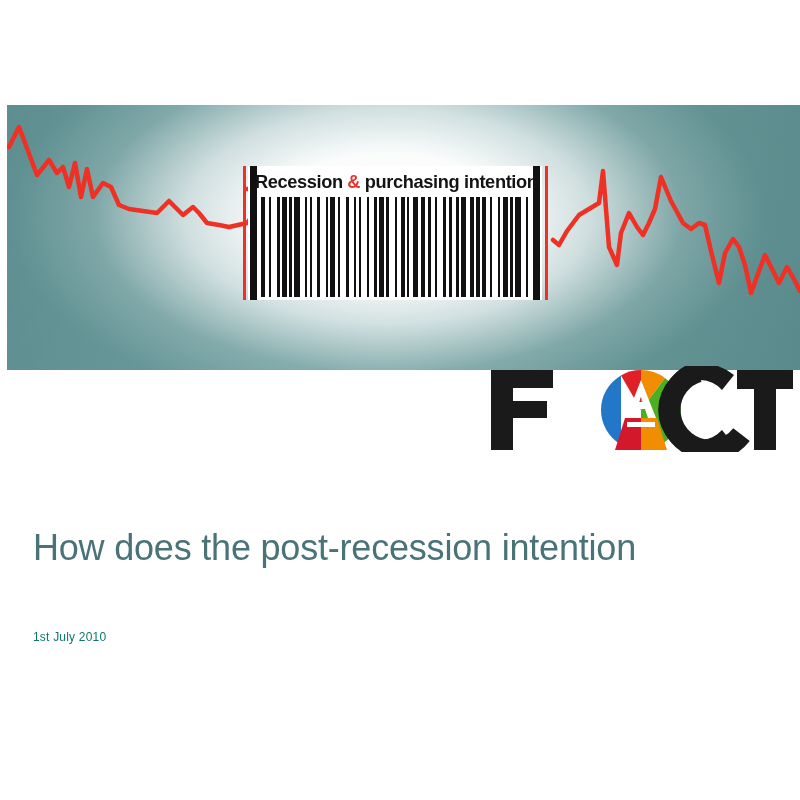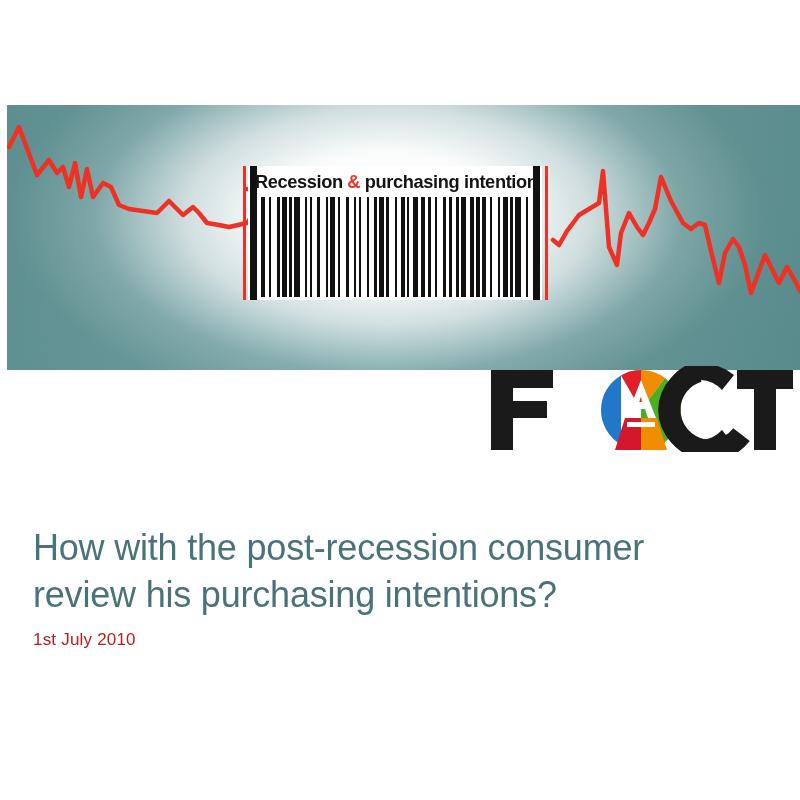--- a/index.html
+++ b/index.html
@@ -161,22 +161,22 @@
     line-height: 47px;
     color: #4a7377;
     letter-spacing: -0.2px;
   }
   #title .line { display: block; }
   #date {
     position: absolute;
     left: 33px;
     top: 630px;
     font-family: "Liberation Sans", sans-serif;
-    font-size: 17px;
-    color: #b91c1c;
+    font-size: 12px;
+    color: #0f766e;
     letter-spacing: 0.2px;
   }
 </style>
 </head>
 <body>
 
 <div id="banner">
   <div id="banner-bg"></div>
 
   <svg id="banner-svg" viewBox="0 0 793 265" preserveAspectRatio="none">
@@ -308,16 +308,15 @@
     </g>
 
     <path fill="#1a1a1a" d="M233,24 A30,30 0 1 0 233,64 L245,79 A46,46 0 1 1 245,9 Z"></path>
     <circle cx="221" cy="44" r="40" fill="none" stroke="#1a1a1a" stroke-width="21" stroke-dasharray="150 102" transform="rotate(38 221 44)"></circle>
 
     <path fill="#1a1a1a" d="M248,4 L304,4 L304,23 L287,23 L287,84 L265,84 L265,23 L248,23 Z"></path>
   </svg>
 </div>
 
 <div id="title">
-  <span class="line">How with the post-recession consumer</span>
-  <span class="line">review his purchasing intentions?</span>
+  <span class="line">How does the post-recession intention</span>
 </div>
 <div id="date">1st July 2010</div>
 
 </body></html>

